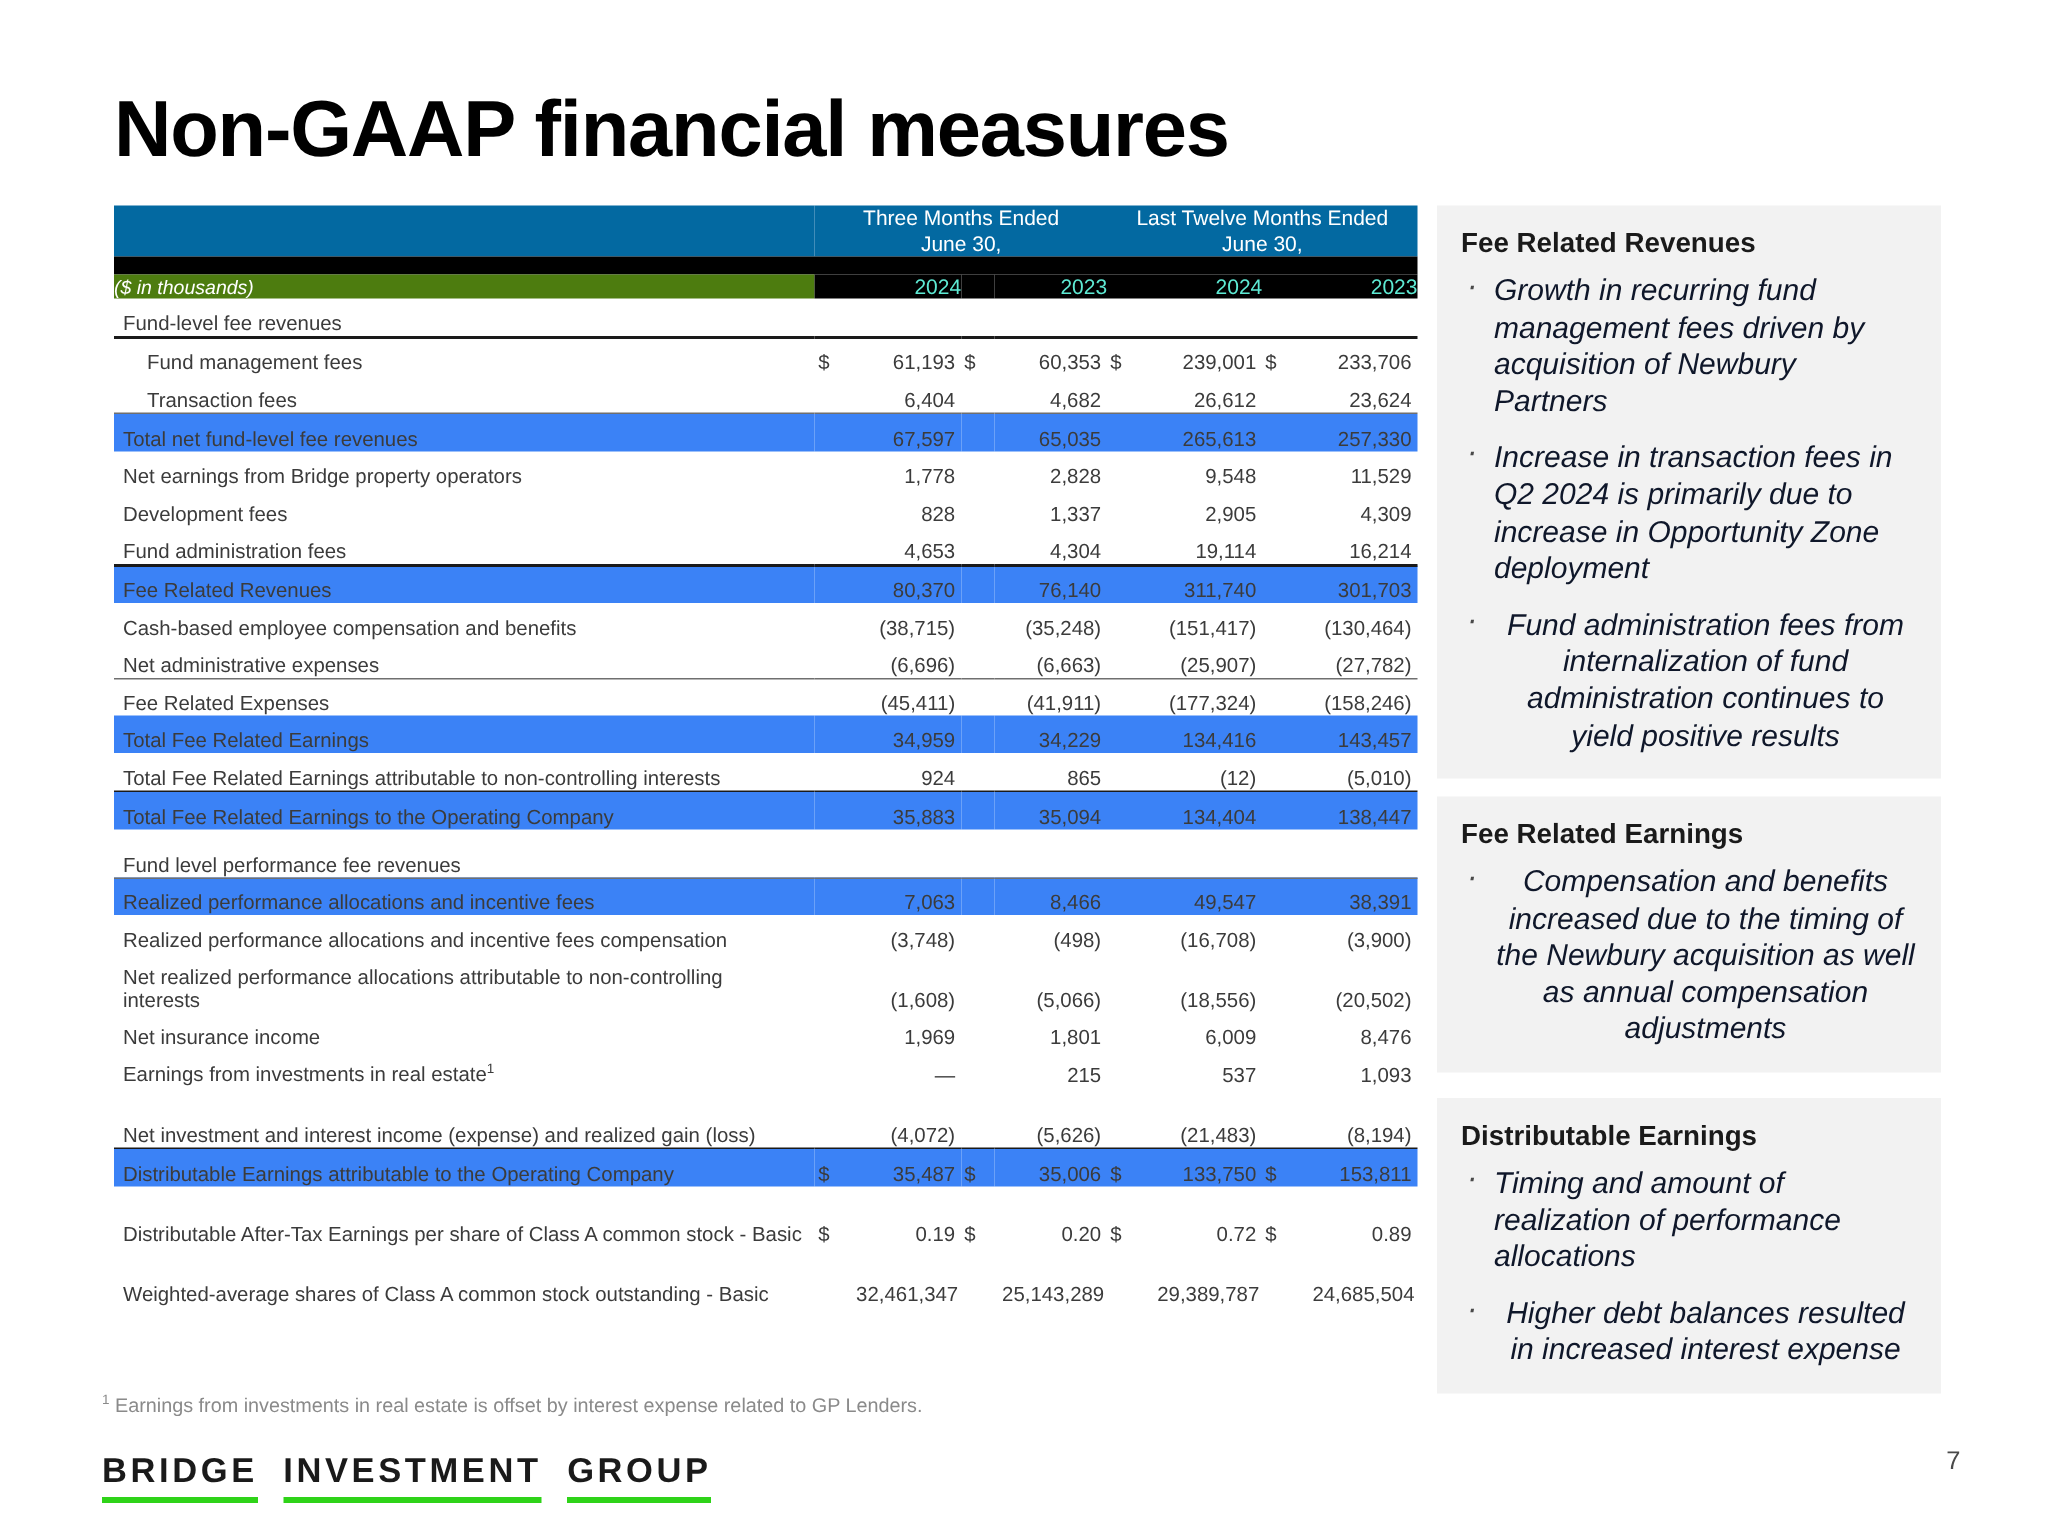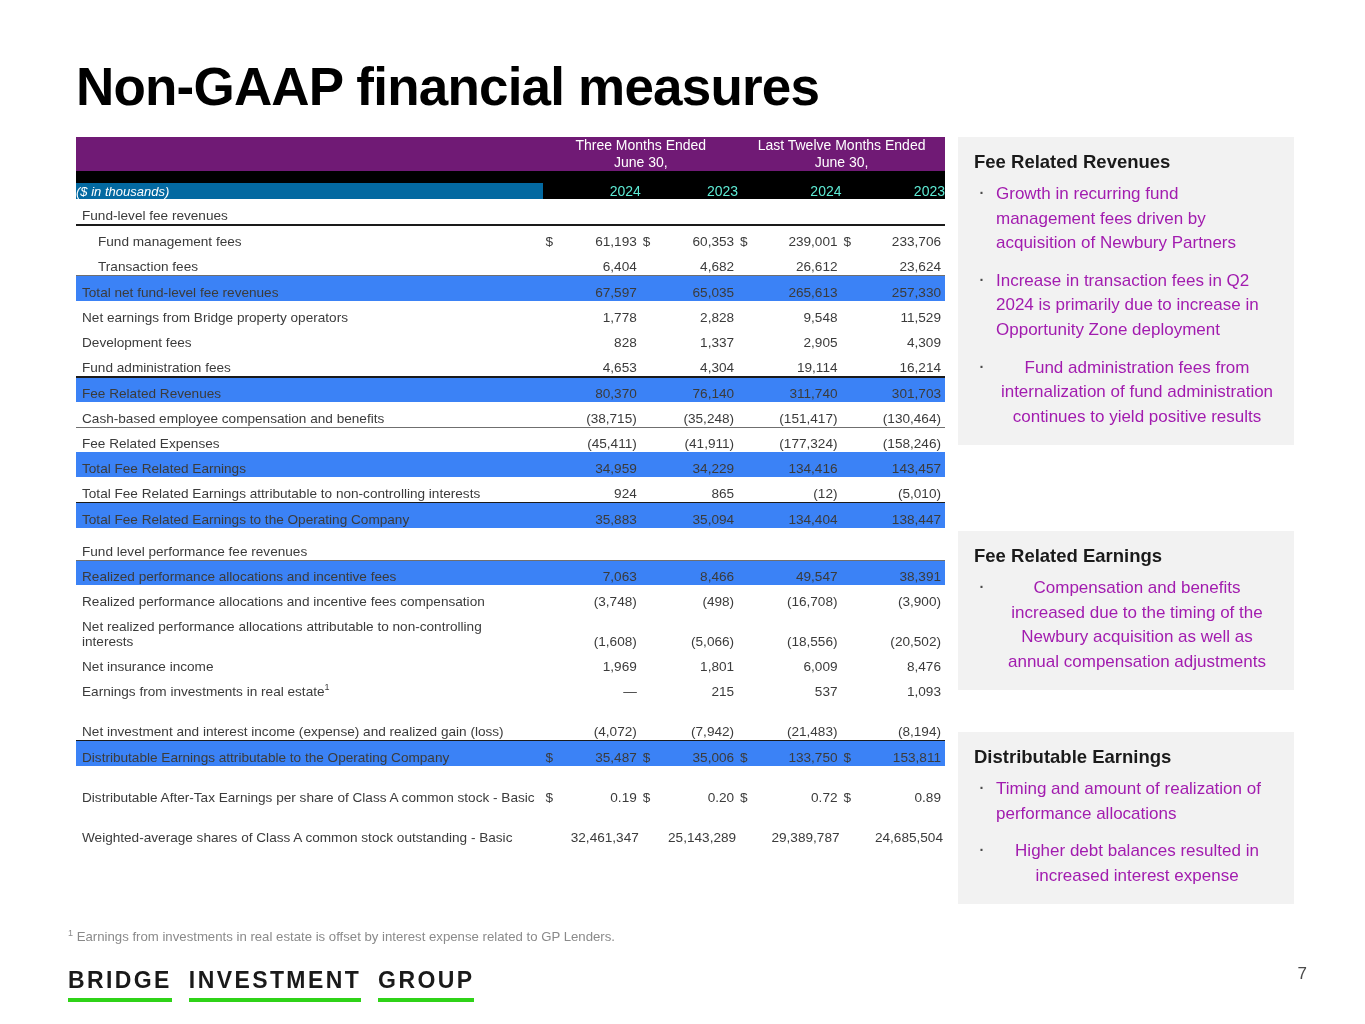--- a/index.html
+++ b/index.html
@@ -36,42 +36,42 @@
   }
   table.fin td, table.fin th { padding: 0; vertical-align: bottom; font-weight: normal; }
 
   
   col.c-label { width: 461px; }
   col.c-cur   { width: 22px; }
   col.c-val   { width: 74px; }
   col.c-cur2  { width: 22px; }
   col.c-val2  { width: 80px; }
 
-  .hdr-block td { background: #701a75; color: #ffffff; }
+  .hdr-block td { background: #0369a1; color: #ffffff; }
   .hdr-period {
     text-align: center;
     font-size: 14px;
     line-height: 17px;
     padding: 11px 0 4px 0;
     color: #ffffff;
   }
   .hdr-spacer td { background: #000000; height: 12px; }
   .hdr-year {
     background: #000000;
     text-align: right;
     color: #5eead4;
     font-size: 14px;
     padding-bottom: 9px;
   }
   .hdr-year span {
     border-bottom: 1px solid #ffffff;
     padding-bottom: 1px;
   }
   .hdr-units {
-    background: #0369a1;
+    background: #4d7c0f;
     color: #ffffff;
     font-style: italic;
     font-size: 13px;
     padding: 0 0 9px 6px;
     text-align: left;
   }
 
   tr.row td { height: 25px; padding-top: 1px; padding-bottom: 1px; }
   tr.row td.lbl { text-align: left; padding-left: 6px; white-space: nowrap; }
   tr.row td.lbl.indent { padding-left: 22px; }
@@ -114,23 +114,24 @@
     font-size: 18.5px;
     font-weight: bold;
     color: #1a1a1a;
     margin-bottom: 9px;
   }
   .panel ul { list-style: none; }
   .panel li {
     position: relative;
     padding-left: 22px;
     margin-bottom: 13px;
-    font-size: 17px;
+    font-size: 20px;
     line-height: 24.6px;
-    color: #a21caf;
+    color: #0f172a;
+    font-style: italic;
   }
   .panel li:last-child { margin-bottom: 0; text-align: center; }
   .panel li::before {
     content: "\00B7";
     position: absolute;
     left: 4px; top: -3px;
     font-size: 21px;
     color: #4a4a4a;
   }
   #panel-0 { top: 137px; }
@@ -309,20 +310,31 @@
             <td class="lbl">Cash-based employee compensation and benefits</td>
             <td class="cur"></td>
             <td class="val">(38,715)</td>
             <td class="cur"></td>
             <td class="val">(35,248)</td>
             <td class="cur"></td>
             <td class="val">(151,417)</td>
             <td class="cur"></td>
             <td class="val">(130,464)</td>
           </tr>
+          <tr class="row">
+            <td class="lbl">Net administrative expenses</td>
+            <td class="cur"></td>
+            <td class="val">(6,696)</td>
+            <td class="cur"></td>
+            <td class="val">(6,663)</td>
+            <td class="cur"></td>
+            <td class="val">(25,907)</td>
+            <td class="cur"></td>
+            <td class="val">(27,782)</td>
+          </tr>
           <tr class="rule-thin">
             <td colspan="9"></td>
           </tr>
           <tr class="row">
             <td class="lbl">Fee Related Expenses</td>
             <td class="cur"></td>
             <td class="val">(45,411)</td>
             <td class="cur"></td>
             <td class="val">(41,911)</td>
             <td class="cur"></td>
@@ -436,21 +448,21 @@
             <td class="cur"></td>
             <td class="val">537</td>
             <td class="cur"></td>
             <td class="val">1,093</td>
           </tr>
           <tr class="row tall">
             <td class="lbl wrap">Net investment and interest income (expense) and realized gain (loss)</td>
             <td class="cur"></td>
             <td class="val">(4,072)</td>
             <td class="cur"></td>
-            <td class="val">(7,942)</td>
+            <td class="val">(5,626)</td>
             <td class="cur"></td>
             <td class="val">(21,483)</td>
             <td class="cur"></td>
             <td class="val">(8,194)</td>
           </tr>
           <tr class="rule-double">
             <td colspan="9"></td>
           </tr>
           <tr class="row green">
             <td class="lbl">Distributable Earnings attributable to the Operating Company</td>

